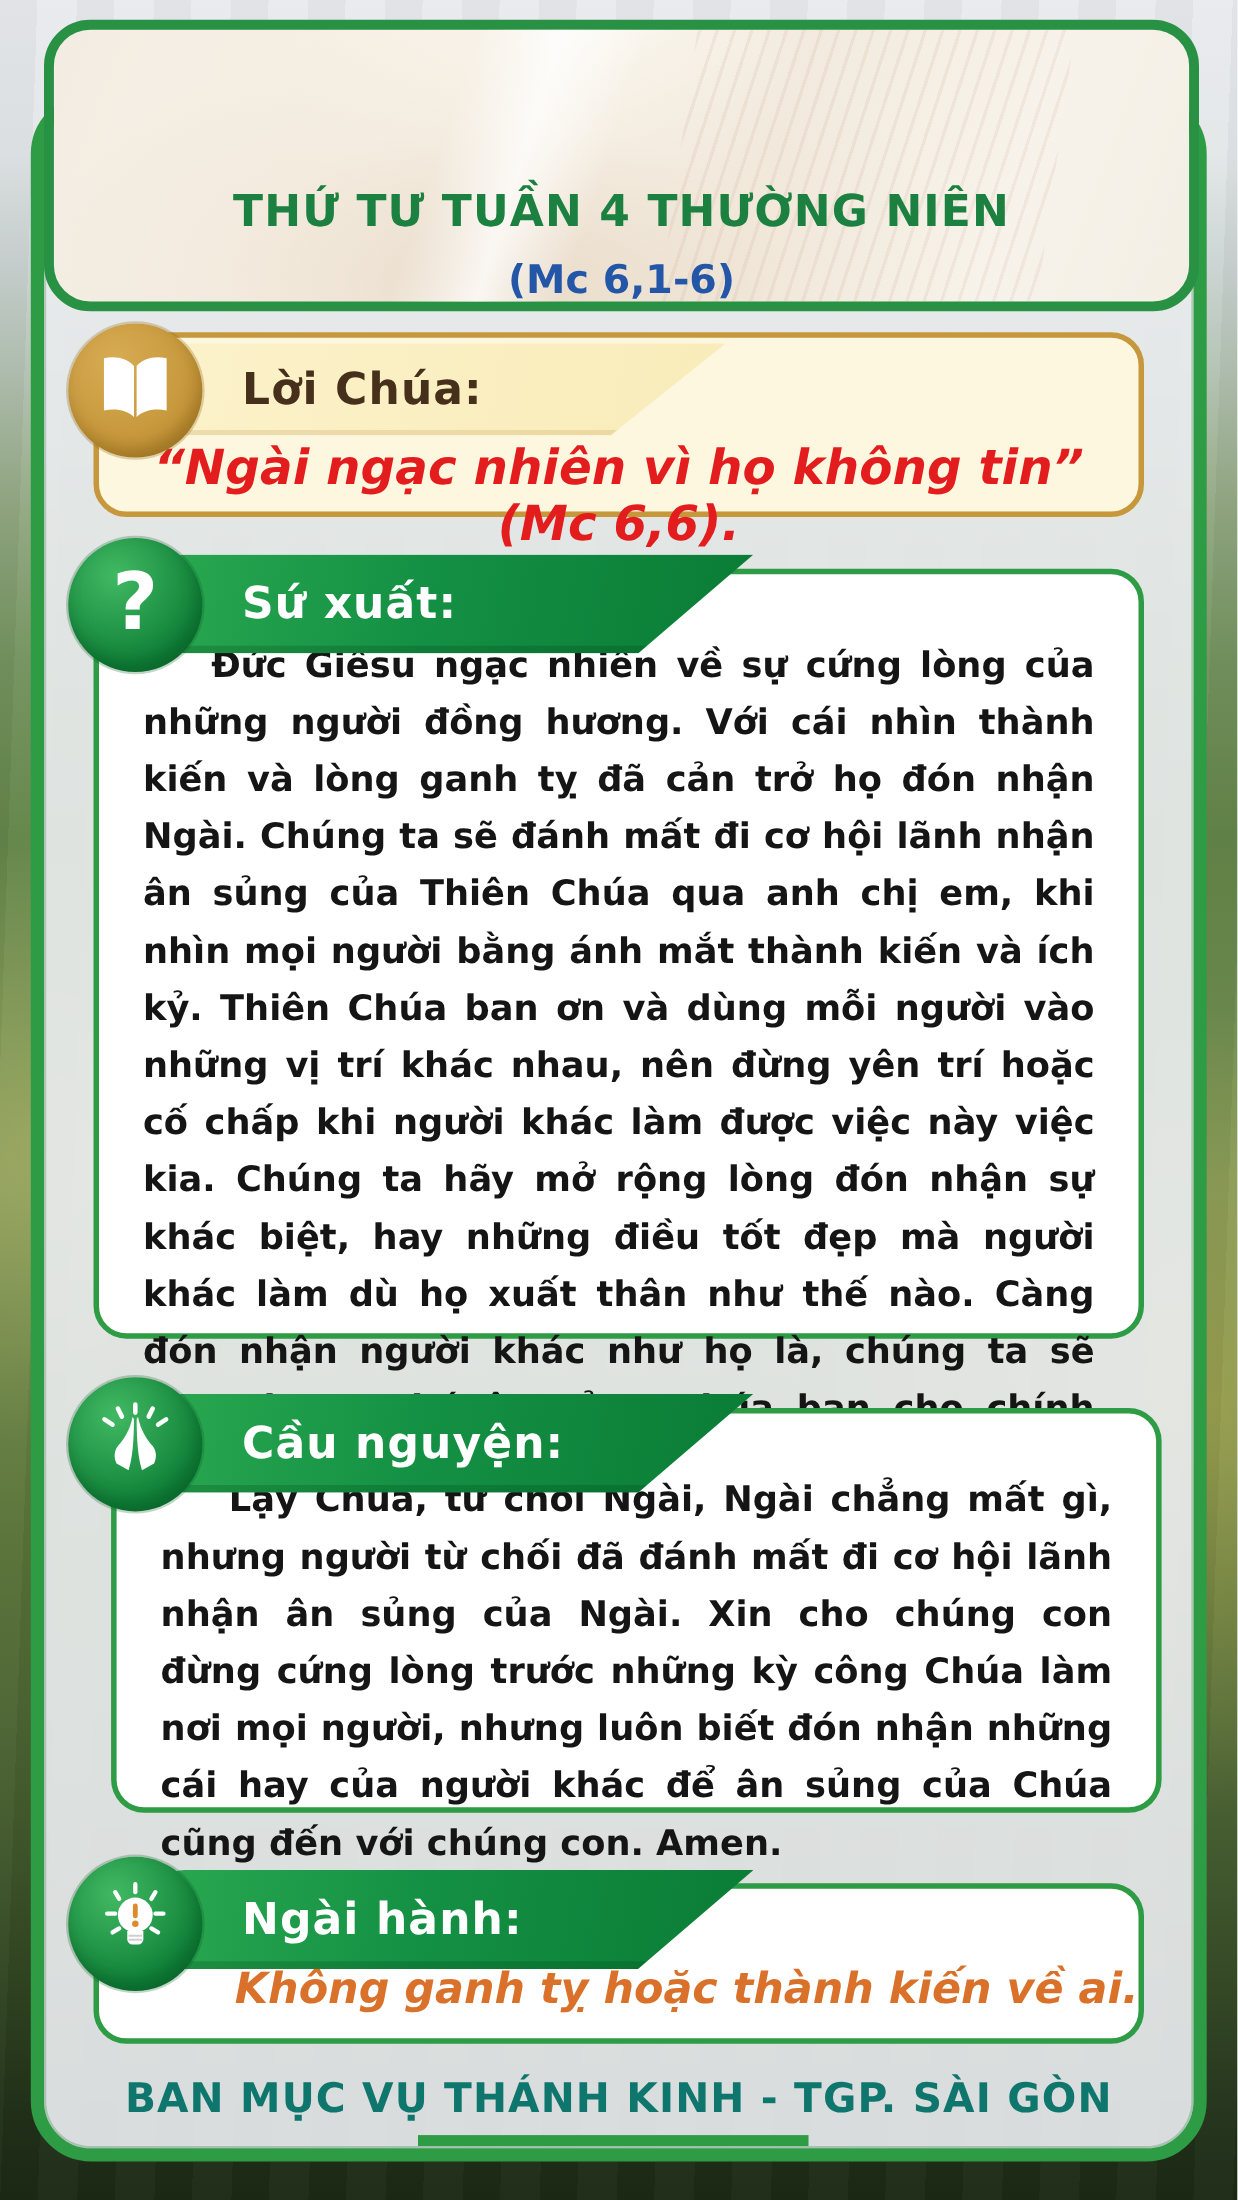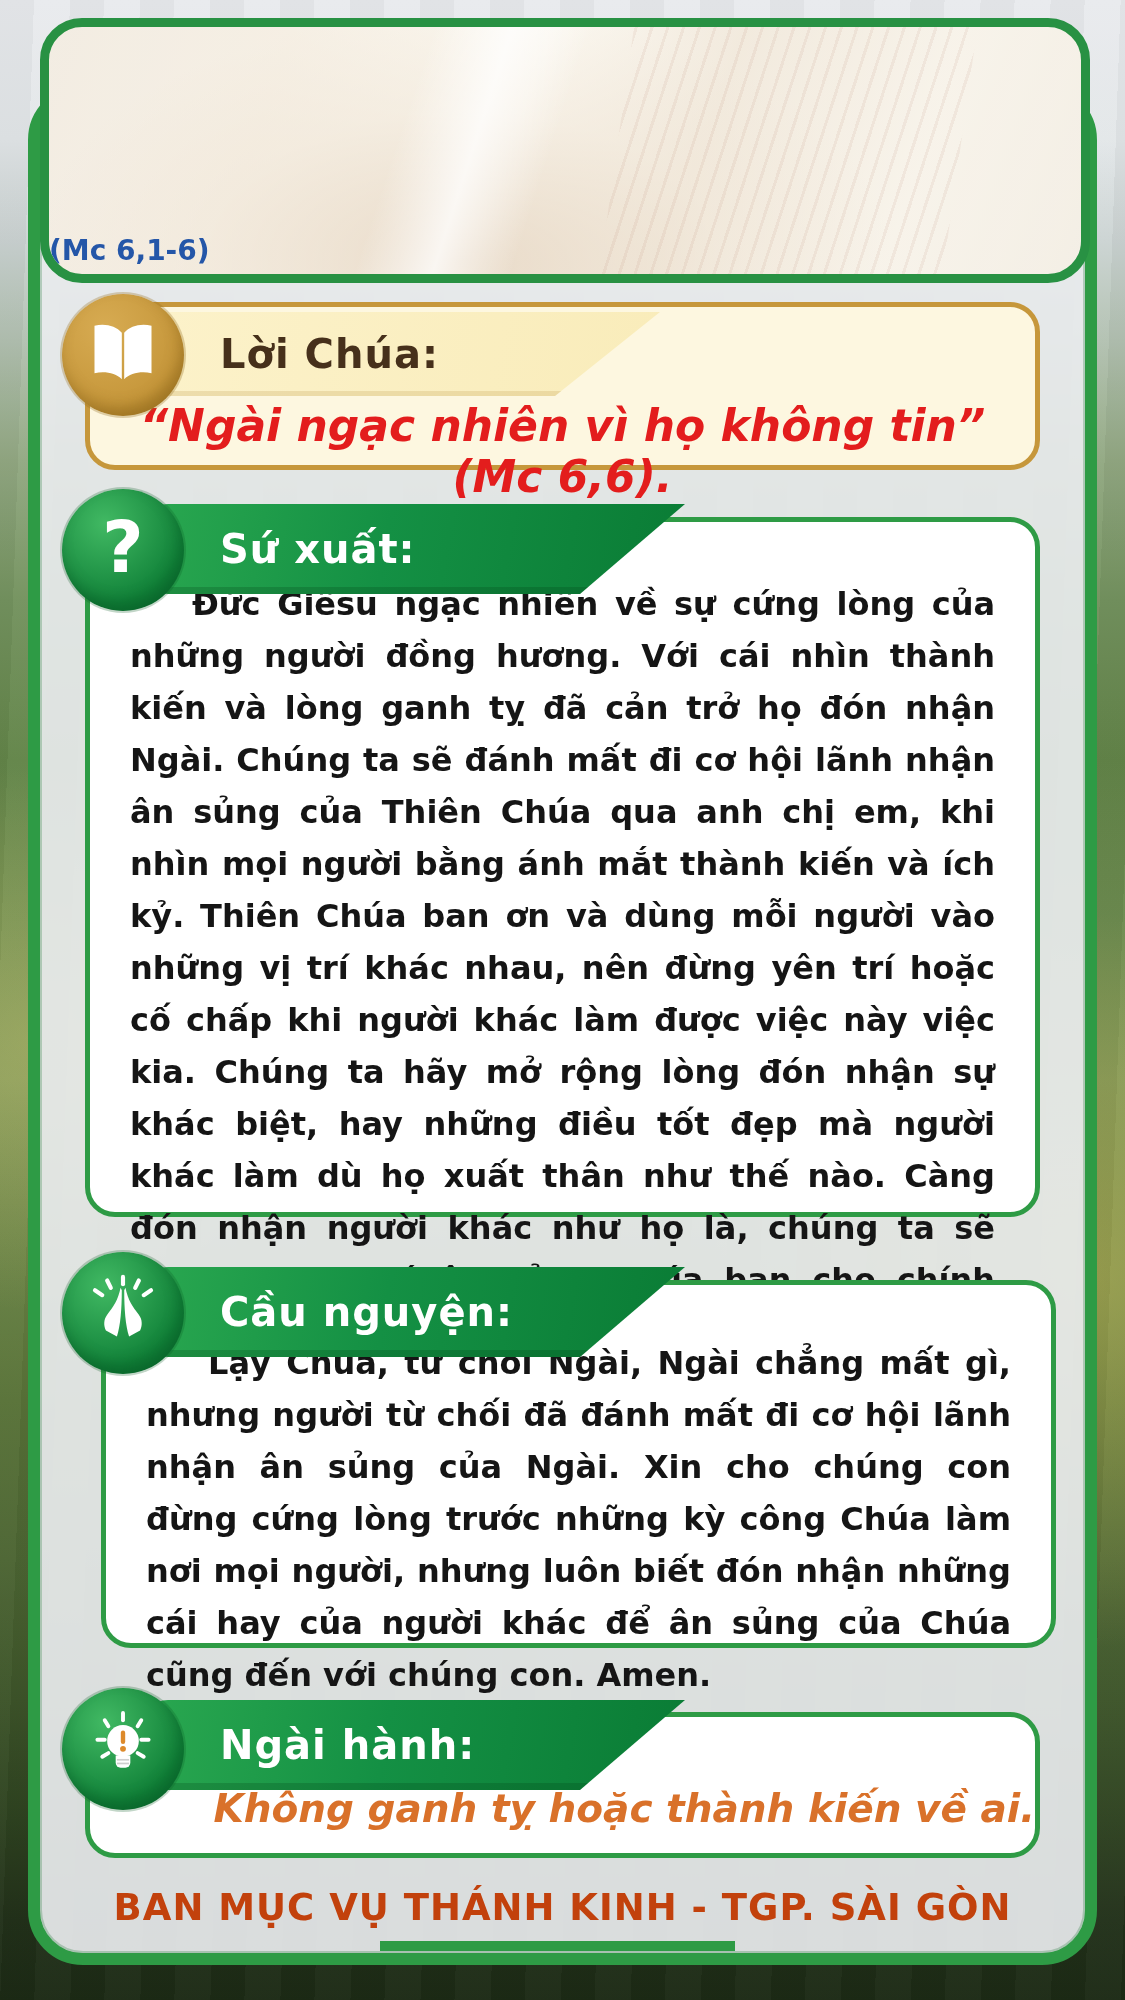--- a/index.html
+++ b/index.html
@@ -51,22 +51,22 @@
   }
   .book-streak-2 {
     position:absolute; left:560px; top:-60px; width:340px; height:500px;
     background:repeating-linear-gradient(100deg, rgba(176,118,98,0.12) 0 3px, transparent 3px 15px);
     transform:rotate(8deg); opacity:.8;
   }
   .header-title    { position:absolute; left:0; top:52px;  width:100%; text-align:center;
                      font-size:55px; font-weight:bold; color:#dc7229; letter-spacing:1px; }
   .header-subtitle { position:absolute; left:0; top:142px; width:100%; text-align:center;
                      font-size:40px; font-weight:bold; color:#1b8040; letter-spacing:1px; }
-  .header-verse    { position:absolute; left:0; top:207px; width:100%; 
-                     font-size:28px; font-weight:bold; color:#2456a8; }
+  .header-verse    { position:absolute; left:0; top:207px; width:100%; text-align:center;
+                     font-size:36px; font-weight:bold; color:#2456a8; }
 
   
   .section-box {
     position:absolute; left:85px; width:955px;
     background:#ffffff; border:5px solid #2e9b45; border-radius:30px; z-index:2;
   }
   .banner {
     position:absolute; left:140px; width:545px; height:90px; z-index:3;
     border-radius:28px 0 0 28px;
     clip-path: polygon(0 0, 100% 0, calc(100% - 105px) 100%, 0 100%);
@@ -118,38 +118,39 @@
 
   
   .thuc-box    { top:1712px; height:146px; display:flex; align-items:flex-end; justify-content:flex-end; padding-bottom:22px; }
   .thuc-banner { top:1700px; }
   .thuc-circle { top:1688px; }
   .thuc-text   { font-size:39px; font-weight:bold; font-style:italic; color:#d9712a; text-align:center; }
 
   
   .footer-text {
     position:absolute; left:0; top:1886px; width:1125px; z-index:3;
-    text-align:center; font-size:37px; font-weight:bold; color:#c2410c; letter-spacing:1px;
+    text-align:center; font-size:37px; font-weight:bold; color:#0f766e; letter-spacing:1px;
   }
   .footer-bar {
     position:absolute; left:380px; top:1941px; width:355px; height:10px;
     background:#2e9b45; z-index:3;
   }
 </style>
 </head>
 <body>
 
 <div class="bg-photo"></div>
 <div class="bg-texture"></div>
 
 <div class="main-container"></div>
 
 <div class="header-box">
   <div class="book-streak-1"></div>
   <div class="book-streak-2"></div>
+  <div class="header-subtitle">THỨ TƯ TUẦN 4 THƯỜNG NIÊN</div>
   <div class="header-verse">(Mc 6,1-6)</div>
 </div>
 
 <div class="section-box loi-box"></div>
 <div class="banner loi-banner">
   <span class="banner-label">Lời Chúa:</span>
 </div>
 <div class="circle circle-gold loi-circle">
   <span>
     <svg width="76" height="76" viewBox="0 0 64 64">

